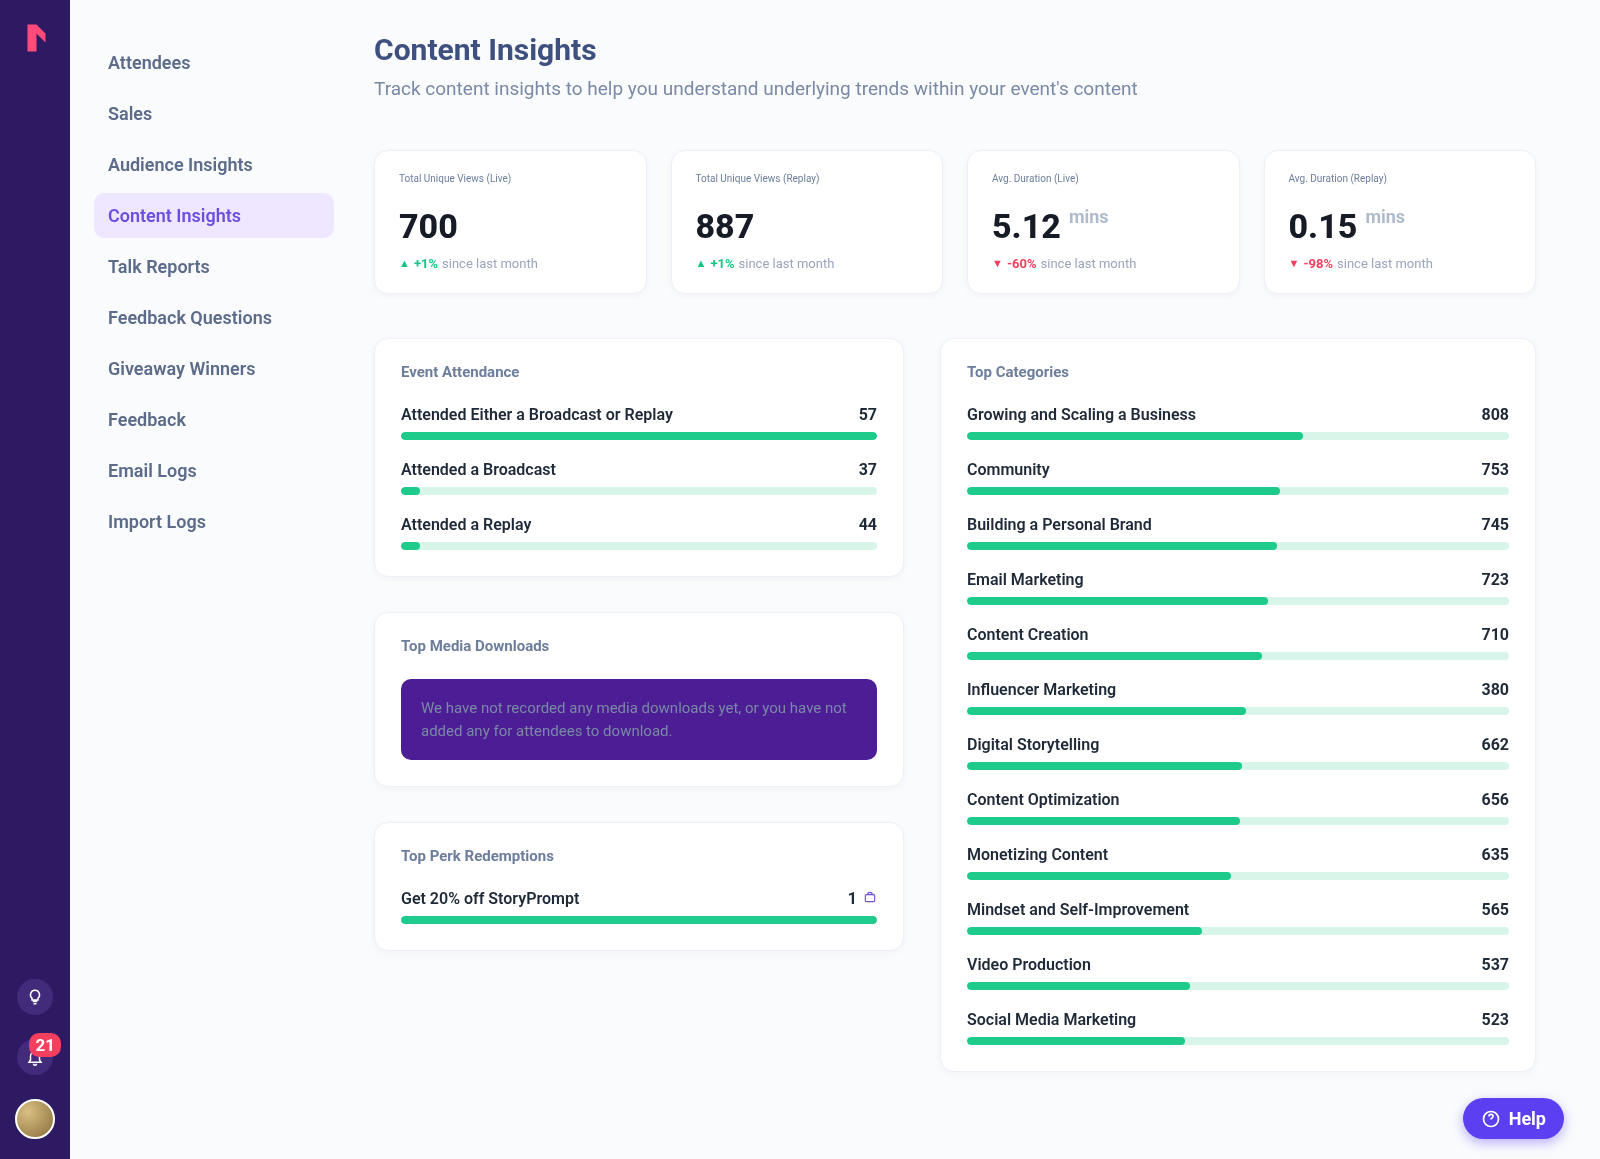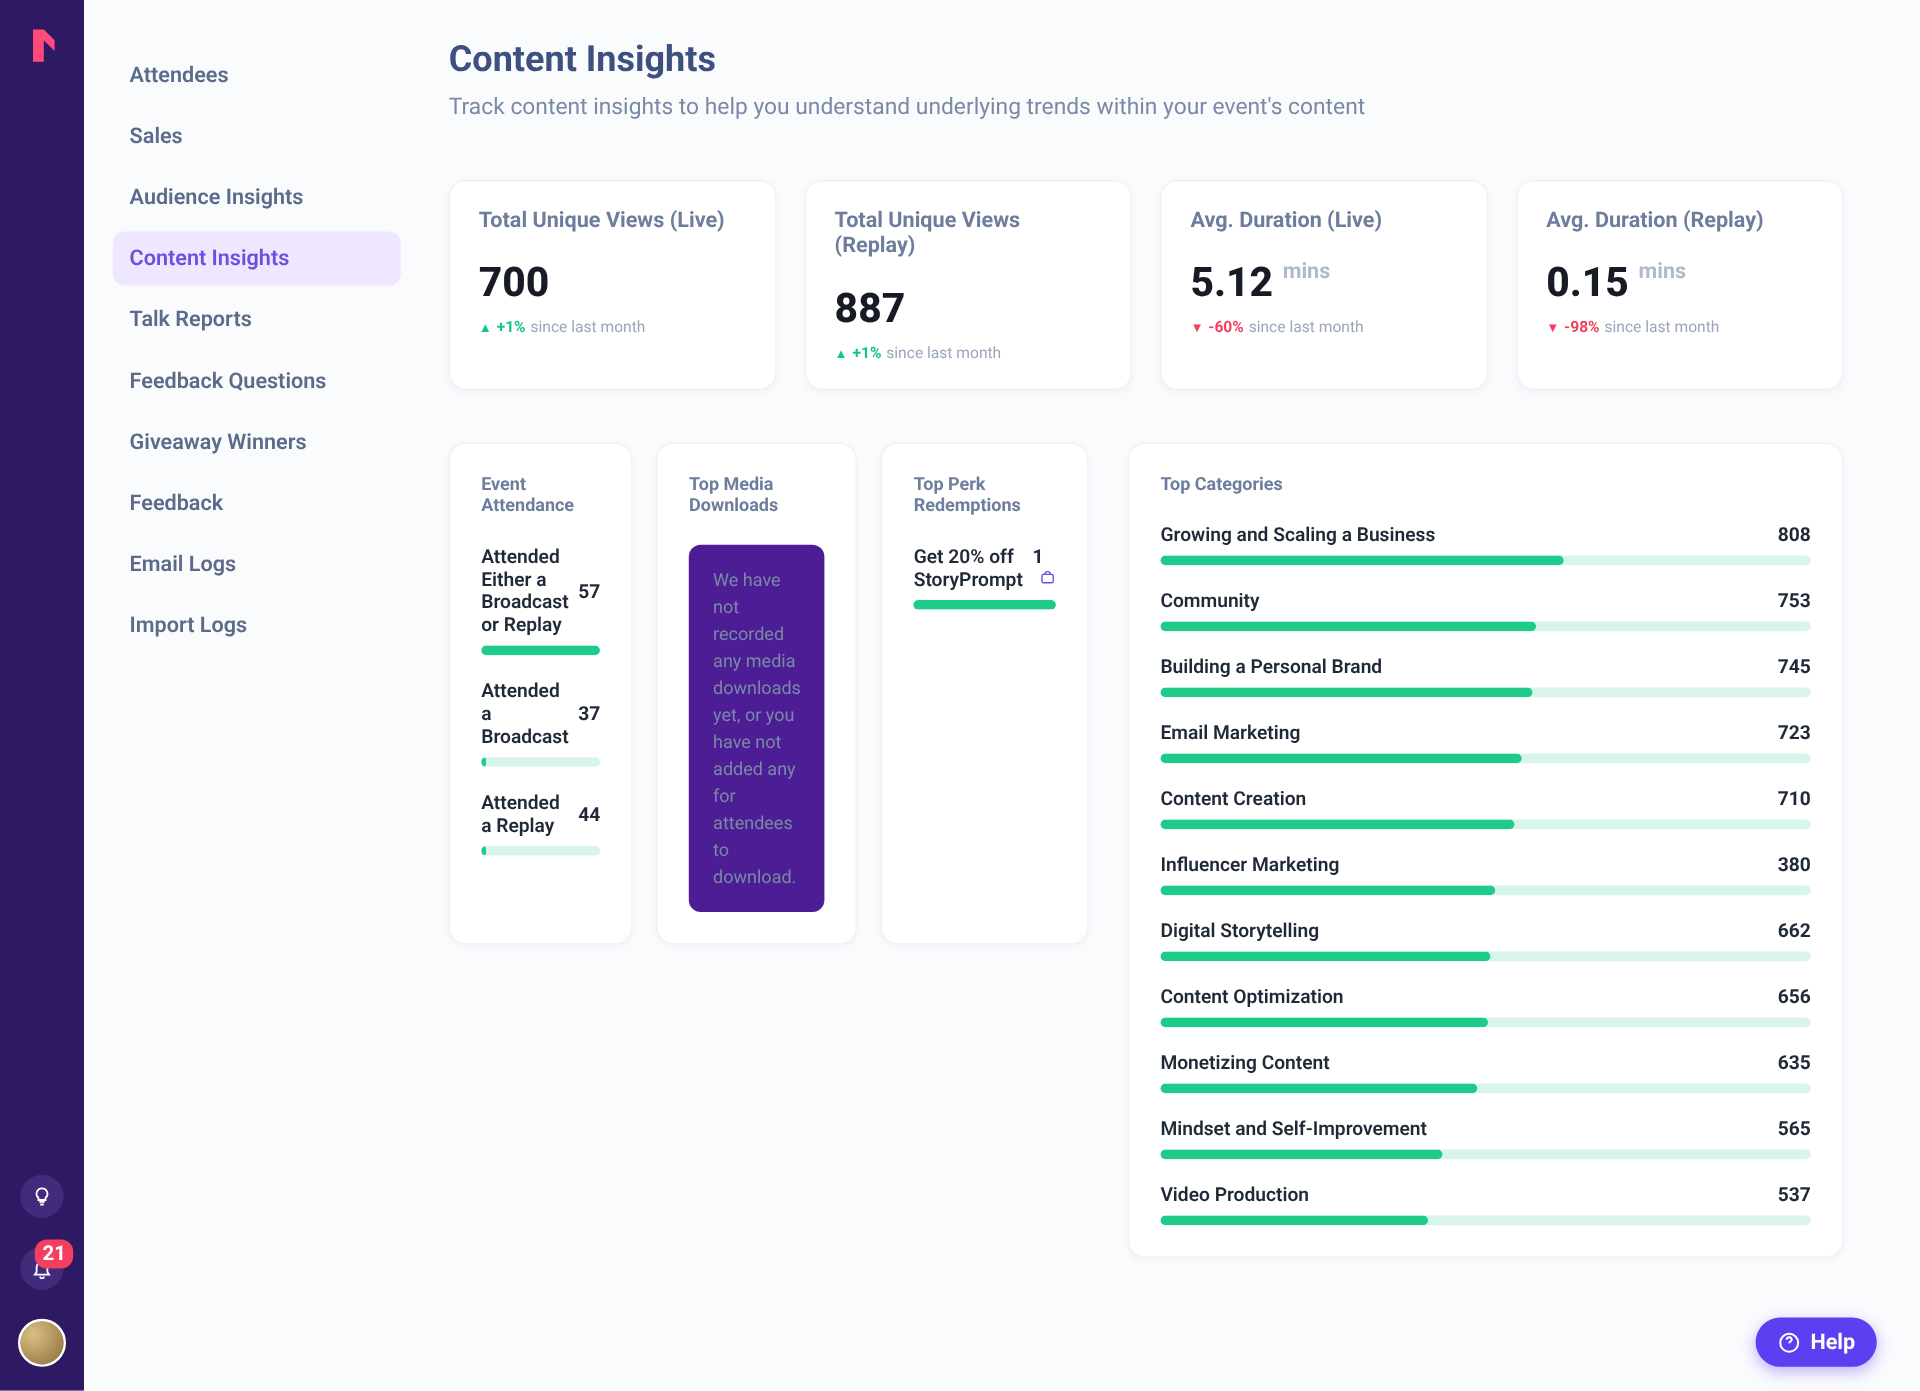--- a/index.html
+++ b/index.html
@@ -108,22 +108,22 @@
 }
 .stat-card {
   flex: 1;
   background: #fff;
   border: 1px solid #edf0f6;
   border-radius: 14px;
   padding: 22px 24px 22px;
   box-shadow: 0 2px 6px rgba(40,50,80,0.04);
 }
 .stat-label {
-  font-size: 18px;
-  font-weight: 700;
+  font-size: 10px;
+  font-weight: 400;
   color: #6d7d9c;
   margin-bottom: 22px;
 }
 .stat-value {
   font-size: 34px;
   font-weight: 800;
   color: #171b26;
   display: flex;
   align-items: flex-start;
   gap: 8px;
@@ -144,21 +144,21 @@
 .stat-delta.up .pct, .stat-delta.up .tri { color: #16c784; }
 .stat-delta.down .pct, .stat-delta.down .tri { color: #f43f5e; }
 .stat-delta .since { color: #9aa5bc; }
 .tri { font-size: 11px; }
 
 .charts-row {
   display: flex;
   gap: 36px;
   align-items: flex-start;
 }
-.left-col { width: 530px; display: flex; flex-direction: row; gap: 20px; justify-content: space-between; }
+.left-col { width: 530px; display: flex; flex-direction: column; gap: 35px; justify-content: space-between; }
 .right-col { flex: 1; }
 
 .panel {
   background: #fff;
   border: 1px solid #edf0f6;
   border-radius: 14px;
   padding: 24px 26px 26px;
   box-shadow: 0 2px 6px rgba(40,50,80,0.04);
 }
 .panel-title {
@@ -479,20 +479,29 @@
             </div>
             <div class="bar-row">
       <div class="bar-head">
         <span>Video Production</span>
         <span class="val"><span>537</span></span>
       </div>
       <div class="bar-track">
         <div class="bar-fill" style="width: 41.2054%;"></div>
       </div>
             </div>
+            <div class="bar-row">
+      <div class="bar-head">
+        <span>Social Media Marketing</span>
+        <span class="val"><span>523</span></span>
+      </div>
+      <div class="bar-track">
+        <div class="bar-fill" style="width: 40.1312%;"></div>
+      </div>
+            </div>
           </div>
       </div>
     </div>
   </div>
 </main>
 
 <div class="help-btn">
   <svg width="20" height="20" viewBox="0 0 24 24" fill="none" stroke="#fff" stroke-width="2">
     <circle cx="12" cy="12" r="9"></circle>
       <path d="M9.5 9a2.5 2.5 0 115 0c0 1.5-2.5 2-2.5 3.5M12 17h.01"></path>

